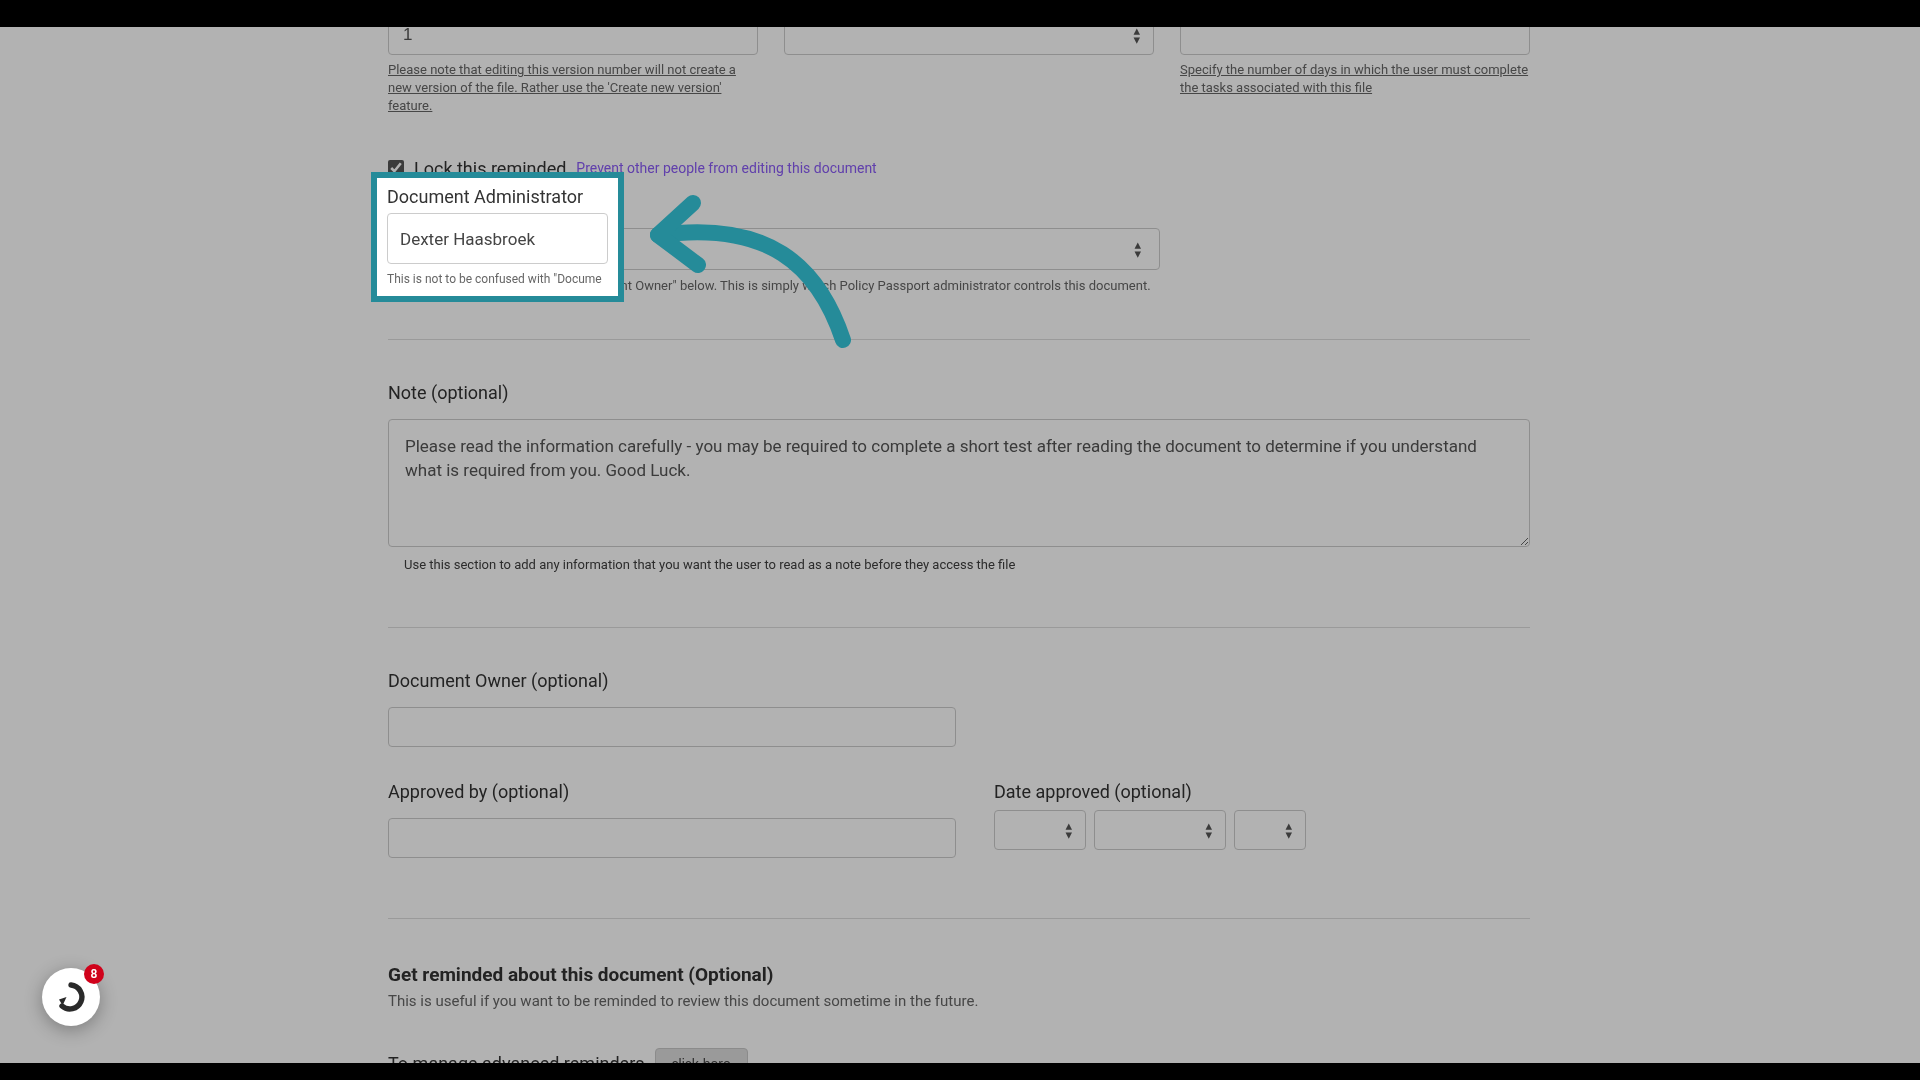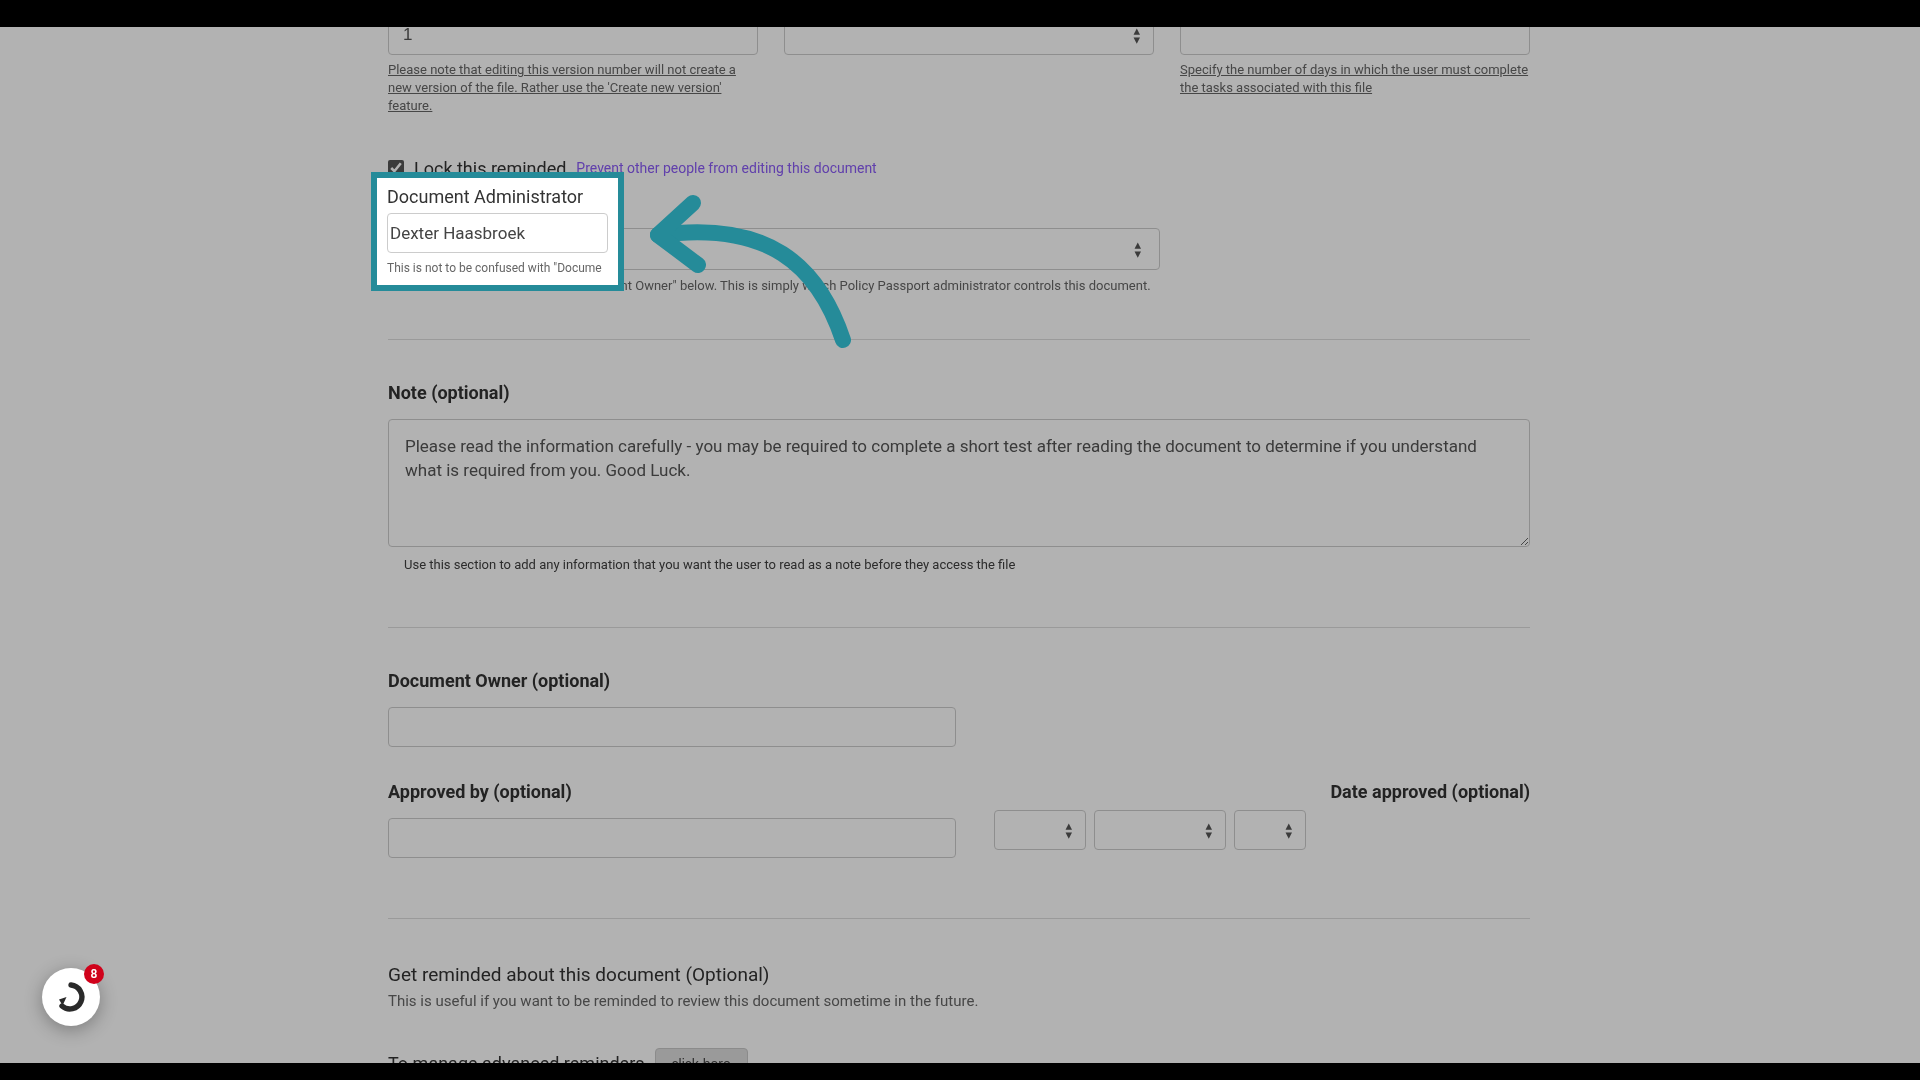--- a/index.html
+++ b/index.html
@@ -41,21 +41,21 @@
       top: 0;
       left: 0;
       width: 100%;
       padding-left: 388px;
       padding-right: 390px;
       padding-top: 0;
     }
     .form-label {
       font-size: 18px;
       color: #333;
-      font-weight: 700;
+      font-weight: 400;
       margin-bottom: 8px;
       display: block;
     }
     .form-help {
       font-size: 13px;
       color: #666;
       line-height: 1.4;
       margin-top: 6px;
       text-decoration: underline;
     }
@@ -163,25 +163,25 @@
       padding: 8px 10px 10px 10px;
     }
     .highlight-label {
       font-size: 18px;
       color: #333;
       margin-bottom: 6px;
     }
     .highlight-value-box {
       border: 1px solid #ccc;
       border-radius: 4px;
-      padding: 8px 2px;
+      padding: 8px 12px;
       font-size: 17px;
       color: #444;
       background: #fff;
-      height: 40px;
+      height: 51px;
       display: flex;
       align-items: center;
     }
     .highlight-help {
       font-size: 12px;
       color: #666;
       margin-top: 8px;
     }
 
     hr.divider {
@@ -231,21 +231,20 @@
       display: flex;
       margin-top: 34px;
       gap: 36px;
     }
     .approved-by-col {
       flex: 0 0 568px;
     }
     .date-approved-col {
       flex: 1;
       margin-left: 2px;
-      text-align: right;
     }
     .date-approved-selects {
       display: flex;
       gap: 8px;
       margin-top: 8px;
     }
     .date-sel-1 { width: 92px; }
     .date-sel-2 { width: 132px; }
     .date-sel-3 { width: 72px; }
     .date-select {
@@ -261,21 +260,21 @@
       border: none;
       border-top: 1px solid #ddd;
       margin-top: 60px;
     }
 
     .reminder-section {
       margin-top: 44px;
     }
     .reminder-heading {
       font-size: 19px;
-      font-weight: 400;
+      font-weight: 700;
       color: #333;
       margin-top: 44px;
     }
     .reminder-sub {
       font-size: 15px;
       color: #666;
       margin-top: 6px;
     }
     .reminder-manage-row {
       margin-top: 38px;

